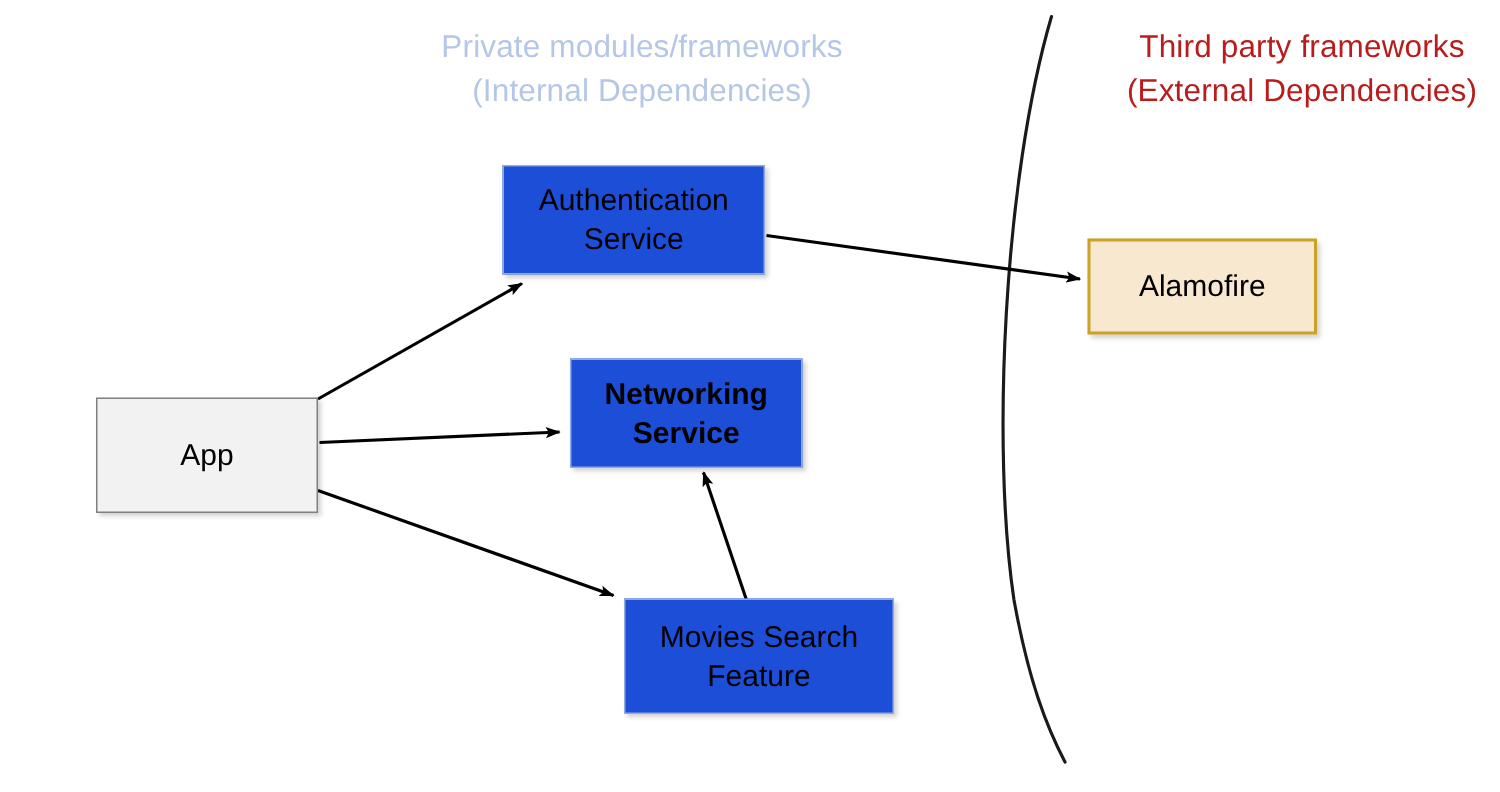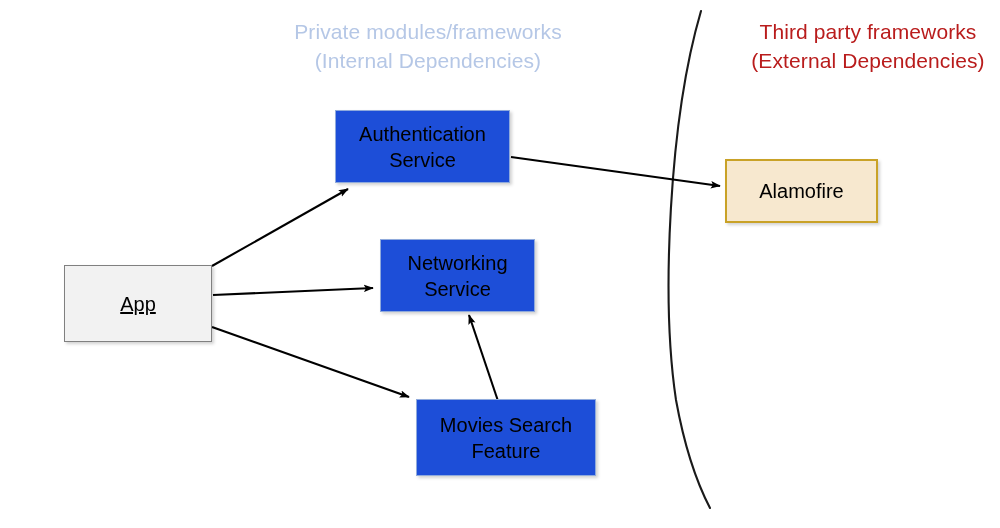--- a/index.html
+++ b/index.html
@@ -59,29 +59,28 @@
     white-space: pre-line;
     box-shadow: 2px 2px 3px rgba(0,0,0,0.18);
   }
   .node-internal {
     background: #1d4ed8;
     border: 1px solid #8faadc;
   }
   .node-app {
     background: #f2f2f2;
     border: 1px solid #808080;
-    text-decoration: underline;
   }
   .node-external {
     background: #f7e8cf;
     border: 2px solid #c9a227;
   }
   #node-app          { left: 36px;  top: 265px; width: 148px; height: 77px; }
   #node-auth         { left: 307px; top: 110px; width: 175px; height: 73px; }
-  #node-networking   { left: 352px; top: 239px; width: 155px; height: 73px; }
+  #node-networking   { left: 352px; top: 239px; width: 155px; height: 73px; font-weight: bold; }
   #node-movies       { left: 388px; top: 399px; width: 180px; height: 77px; }
   #node-alamofire    { left: 697px; top: 159px; width: 153px; height: 64px; }
 </style>
 </head>
 <body>
 
 <div id="canvas">
 
   <div class="header-label" id="header-internal">Private modules/frameworks
 (Internal Dependencies)</div>

